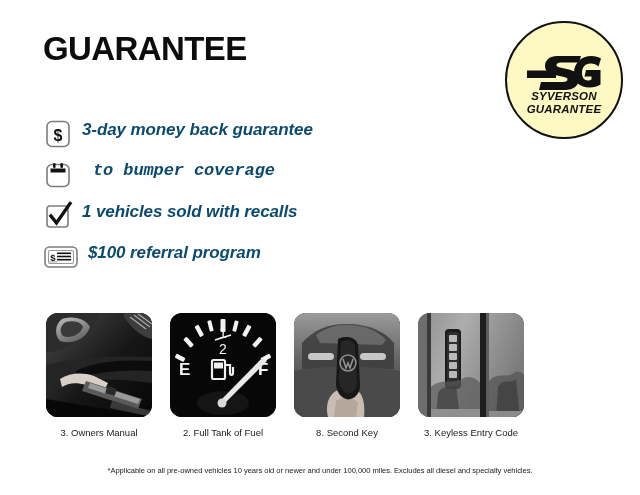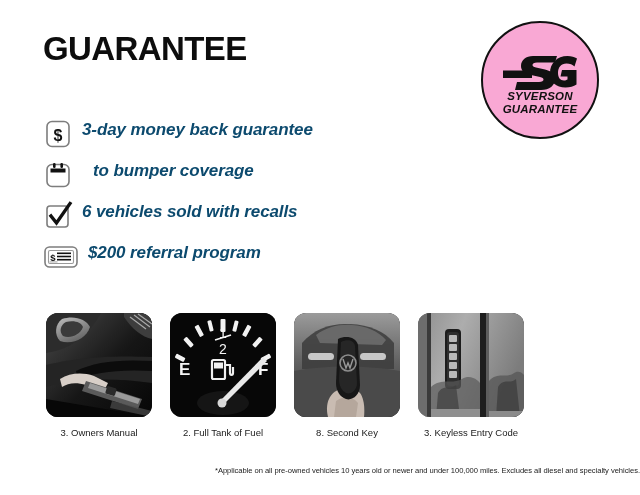--- a/index.html
+++ b/index.html
@@ -31,27 +31,27 @@
     line-height: 0.96;
     letter-spacing: -0.6px;
     color: #0d0d0d;
     text-transform: uppercase;
   }
   .headline .line { display: block; white-space: nowrap; }
 
   
   .badge {
     position: absolute;
-    left: 481px;
+    left: 505px;
     top: 21px;
     width: 118px;
     height: 118px;
     border: 2px solid #111;
     border-radius: 50%;
-    background: #f9a8d4;
+    background: #fef9c3;
     display: flex;
     flex-direction: column;
     align-items: center;
     justify-content: center;
   }
   .badge-sg {
     position: relative;
     width: 76px;
     height: 42px;
     margin-top: 4px;
@@ -97,21 +97,21 @@
   .gtext {
     font-family: "Liberation Sans", sans-serif;
     font-style: italic;
     font-weight: bold;
     font-size: 17px;
     line-height: 1.22;
     color: #0c4a6e;
     padding-top: 2px;
     letter-spacing: -0.1px;
   }
-  .gtext .l2 { display: block; padding-left: 11px; }
+  .gtext .l2 { display: block; padding-left: 11px; font-family: Liberation Mono, monospace; }
 
   
   .strip {
     position: absolute;
     left: 46px;
     top: 313px;
     width: 560px;
     display: flex;
     gap: 18px;
   }
@@ -135,21 +135,21 @@
     white-space: nowrap;
   }
   .caption .c2 { display: block; }
 
   
   .footnote {
     position: absolute;
     left: 0;
     top: 466px;
     width: 640px;
-    text-align: right;
+    text-align: center;
     font-family: "Liberation Sans", sans-serif;
     font-size: 7.6px;
     letter-spacing: -0.05px;
     color: #1a1a1a;
   }
 </style>
 </head>
 <body>
 
 <div class="page">
@@ -204,38 +204,38 @@
     </li>
 
     <li class="gitem">
       <span class="gicon">
         <svg viewBox="0 0 30 30" aria-hidden="true">
           <rect x="4" y="5" width="21" height="21" rx="3" ry="3" fill="#fff" stroke="#7d7d7d" stroke-width="1.6"></rect>
           <path d="M8 15 L13.5 22 L27 2.5" fill="none" stroke="#111" stroke-width="3.4" stroke-linecap="square" stroke-linejoin="miter"></path>
         </svg>
       </span>
       <span class="gtext">
-        <span>6 vehicles sold with recalls</span>
+        <span>1 vehicles sold with recalls</span>
       </span>
     </li>
 
     <li class="gitem">
       <span class="gicon wide">
         <svg viewBox="0 0 36 30" aria-hidden="true">
           <rect x="2" y="5" width="32" height="20" rx="4.5" ry="4.5" fill="#fff" stroke="#7d7d7d" stroke-width="1.6"></rect>
           <rect x="5.5" y="8.5" width="25" height="13" rx="1.5" fill="none" stroke="#9a9a9a" stroke-width="1.1"></rect>
           <text x="10" y="19" text-anchor="middle" font-family="Liberation Sans, sans-serif" font-size="9.5" font-weight="bold" fill="#111">$</text>
           <rect x="14" y="10.5" width="14" height="1.6" fill="#111"></rect>
           <rect x="14" y="13.7" width="14" height="1.6" fill="#111"></rect>
           <rect x="14" y="16.9" width="14" height="1.6" fill="#111"></rect>
           <rect x="6.5" y="19.2" width="8" height="1.4" fill="#bdbdbd"></rect>
         </svg>
       </span>
       <span class="gtext">
-        <span>$200 referral program</span>
+        <span>$100 referral program</span>
       </span>
     </li>
 
   </ul>
 
   <div class="strip">
 
     <div class="cell">
       <div class="photo">
         <svg viewBox="0 0 106 104" aria-hidden="true">

